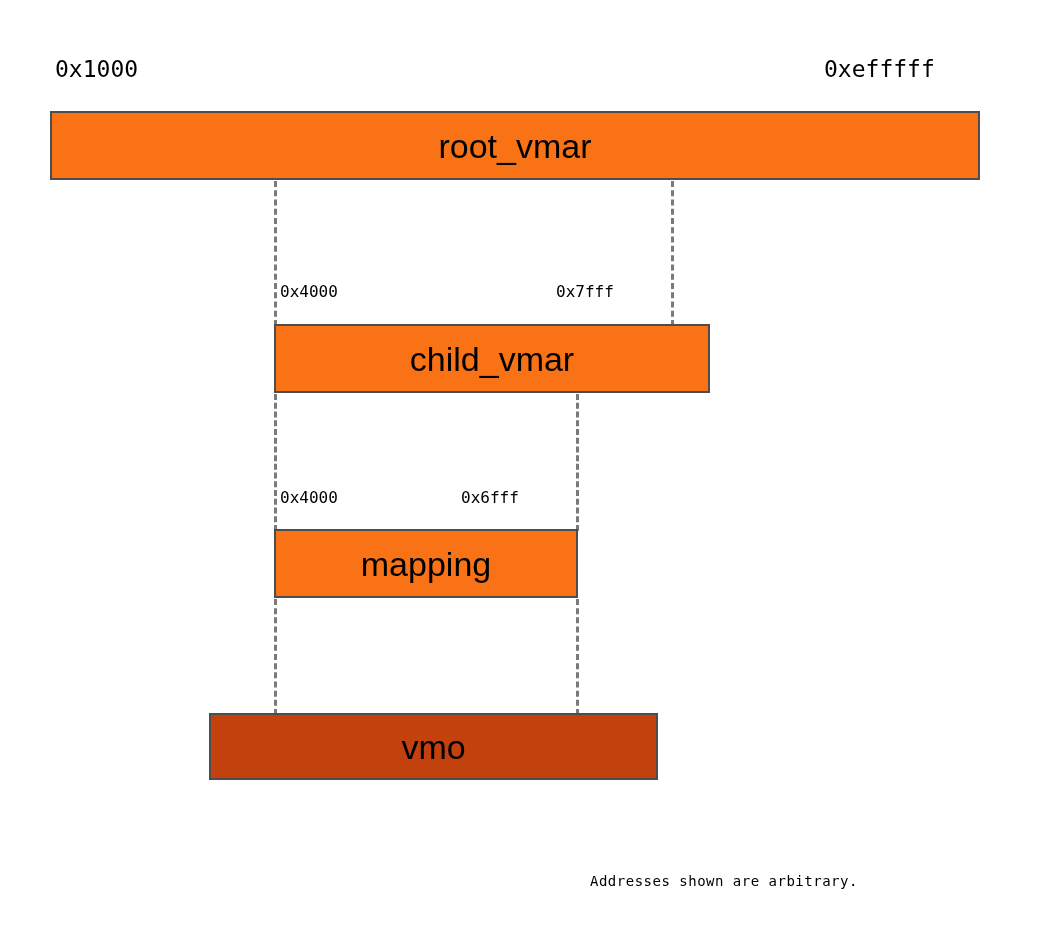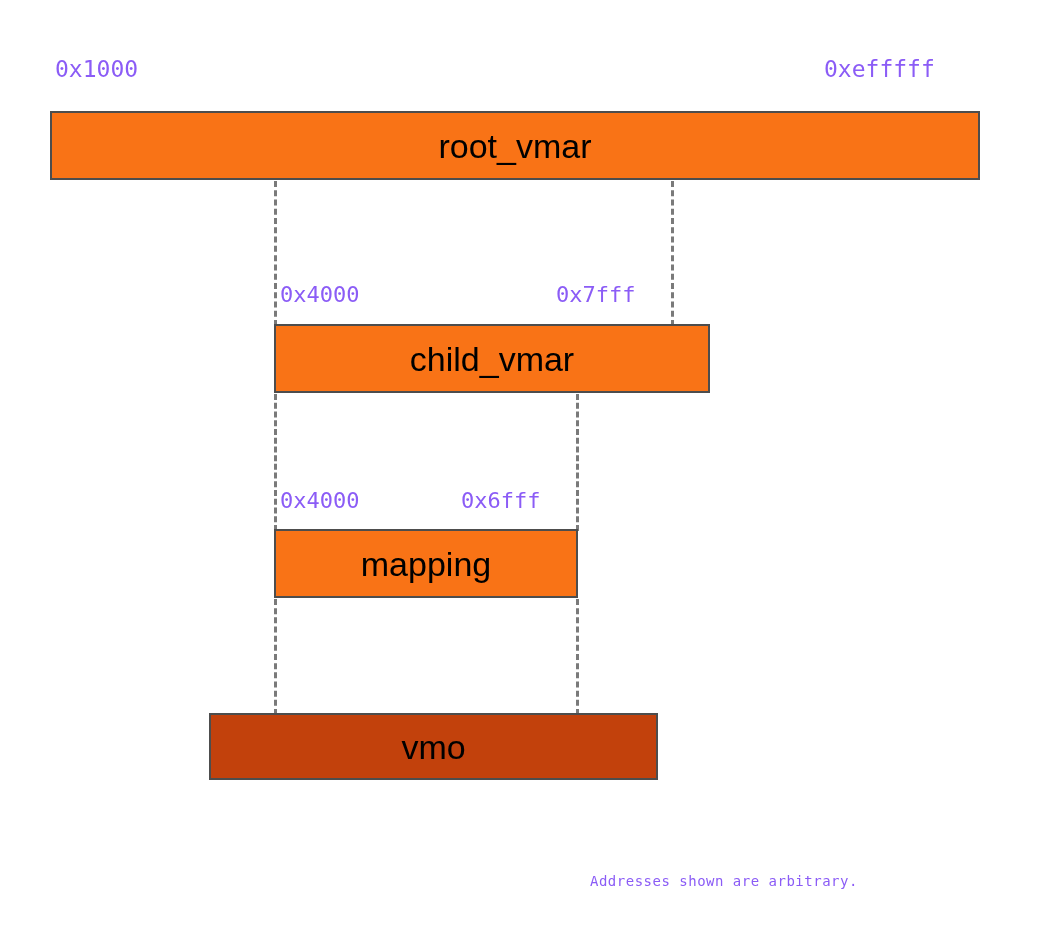--- a/index.html
+++ b/index.html
@@ -15,30 +15,30 @@
     background: #ffffff;
     overflow: hidden;
     font-family: "Liberation Sans", sans-serif;
   }
 
   
   .mono {
     position: absolute;
     font-family: "DejaVu Sans Mono", "Liberation Mono", monospace;
     font-size: 23px;
-    color: #8b5cf6;
+    color: #000000;
     white-space: pre;
     line-height: 1;
   }
   .mono.small {
     font-size: 14px;
     letter-spacing: 0.5px;
   }
   .mono.lbl {
-    font-size: 22px;
+    font-size: 16px;
   }
 
   
   .box {
     position: absolute;
     box-sizing: border-box;
     border: 2px solid #4d4d4d;
     display: flex;
     align-items: center;
     justify-content: center;

